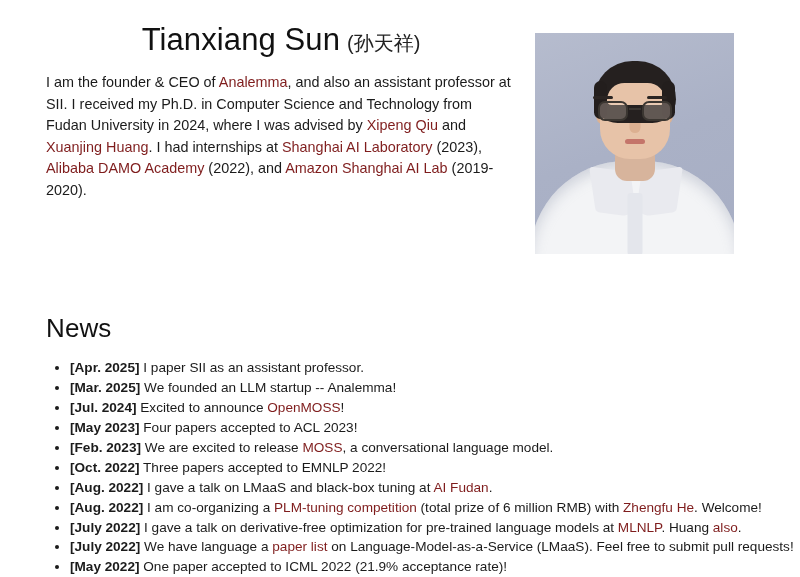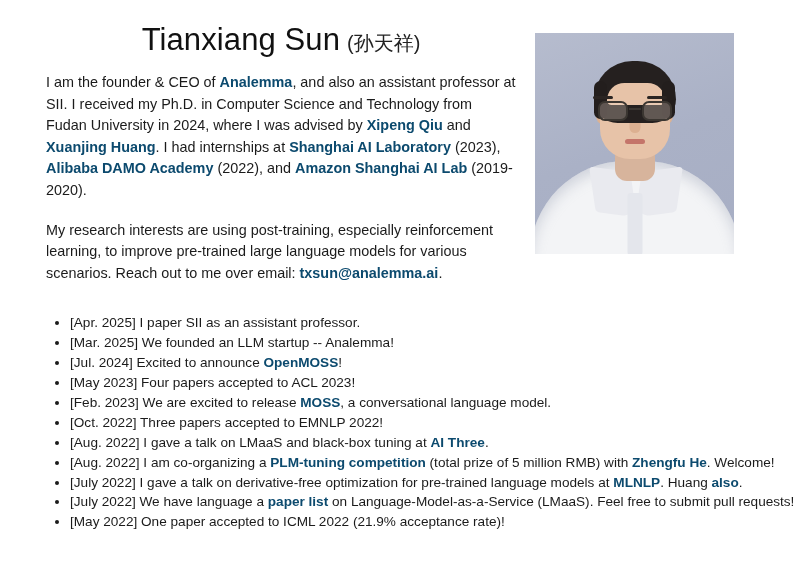--- a/index.html
+++ b/index.html
@@ -49,24 +49,23 @@
   .bio {
     font-size: 14.4px;
     line-height: 1.5;
     color: #1b1b1b;
     margin: 0 0 14px 0;
     text-align: left;
   }
   .bio.second { margin-top: 18px; }
 
   a.lnk, .lnk {
-    color: #0c4a6e;
+    color: #7f1d1d;
     text-decoration: none;
     cursor: pointer;
-    font-weight: bold;
   }
 
   .sociallinks {
     text-align: center;
     font-size: 14.4px;
     margin-top: 20px;
     color: #333333;
     white-space: nowrap;
   }
   .sociallinks .sep {
@@ -261,35 +260,34 @@
     padding-left: 24px;
   }
   ul.news-list li {
     font-size: 13.6px;
     line-height: 1.43;
     color: #1b1b1b;
     margin-bottom: 0.5px;
     white-space: nowrap;
   }
   ul.news-list li .date {
-    font-weight: normal;
+    font-weight: bold;
   }
 </style>
 </head>
 <body>
 
 <div class="page">
 
   <div class="header">
     <div class="name-line">
       <span class="name-en">Tianxiang Sun</span><span class="name-zh">(孙天祥)</span>
     </div>
 
     <p class="bio"><span>I am the founder &amp; CEO of </span><span class="lnk">Analemma</span><span>, and also an assistant professor at SII. I received my Ph.D. in Computer Science and Technology from Fudan University in 2024, where I was advised by </span><span class="lnk">Xipeng Qiu</span><span> and </span><span class="lnk">Xuanjing Huang</span><span>. I had internships at </span><span class="lnk">Shanghai AI Laboratory</span><span> (2023), </span><span class="lnk">Alibaba DAMO Academy</span><span> (2022), and </span><span class="lnk">Amazon Shanghai AI Lab</span><span> (2019-2020).</span></p>
-    <p class="bio second"><span>My research interests are using post-training, especially reinforcement learning, to improve pre-trained large language models for various scenarios. Reach out to me over email: </span><span class="lnk">txsun@analemma.ai</span><span>.</span></p>
 
   </div>
 
   <div class="portrait">
     <div class="p-shoulders"></div>
     <div class="p-collarL"></div>
     <div class="p-collarR"></div>
     <div class="p-placket"></div>
     <div class="p-neck"></div>
     <div class="p-earL"></div>
@@ -303,29 +301,30 @@
     <div class="p-glasses">
       <div class="p-lens l"></div>
       <div class="p-lens r"></div>
       <div class="p-bridge"></div>
     </div>
     <div class="p-nose"></div>
     <div class="p-mouth"></div>
   </div>
 
   <div class="news-wrap">
+    <h2 class="news-title">News</h2>
     <ul class="news-list">
         <li><span class="date">[Apr. 2025]</span><span> I paper SII as an assistant professor.</span></li>
         <li><span class="date">[Mar. 2025]</span><span> We founded an LLM startup -- Analemma!</span></li>
         <li><span class="date">[Jul. 2024]</span><span> Excited to announce </span><span class="lnk">OpenMOSS</span><span>!</span></li>
         <li><span class="date">[May 2023]</span><span> Four papers accepted to ACL 2023!</span></li>
         <li><span class="date">[Feb. 2023]</span><span> We are excited to release </span><span class="lnk">MOSS</span><span>, a conversational language model.</span></li>
         <li><span class="date">[Oct. 2022]</span><span> Three papers accepted to EMNLP 2022!</span></li>
-        <li><span class="date">[Aug. 2022]</span><span> I gave a talk on LMaaS and black-box tuning at </span><span class="lnk">AI Three</span><span>.</span></li>
-        <li><span class="date">[Aug. 2022]</span><span> I am co-organizing a </span><span class="lnk">PLM-tuning competition</span><span> (total prize of 5 million RMB) with </span><span class="lnk">Zhengfu He</span><span>. Welcome!</span></li>
+        <li><span class="date">[Aug. 2022]</span><span> I gave a talk on LMaaS and black-box tuning at </span><span class="lnk">AI Fudan</span><span>.</span></li>
+        <li><span class="date">[Aug. 2022]</span><span> I am co-organizing a </span><span class="lnk">PLM-tuning competition</span><span> (total prize of 6 million RMB) with </span><span class="lnk">Zhengfu He</span><span>. Welcome!</span></li>
         <li><span class="date">[July 2022]</span><span> I gave a talk on derivative-free optimization for pre-trained language models at </span><span class="lnk">MLNLP</span><span>. Huang </span><span class="lnk">also</span><span>.</span></li>
         <li><span class="date">[July 2022]</span><span> We have language a </span><span class="lnk">paper list</span><span> on Language-Model-as-a-Service (LMaaS). Feel free to submit pull requests!</span></li>
         <li><span class="date">[May 2022]</span><span> One paper accepted to ICML 2022 (21.9% acceptance rate)!</span></li>
       </ul>
 
   </div>
 
 </div>
 
 </body></html>

